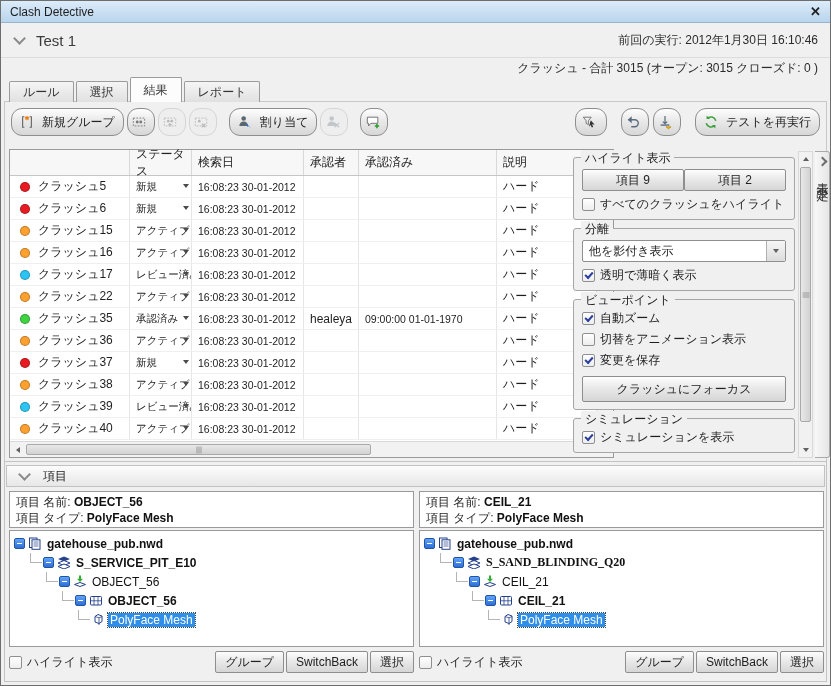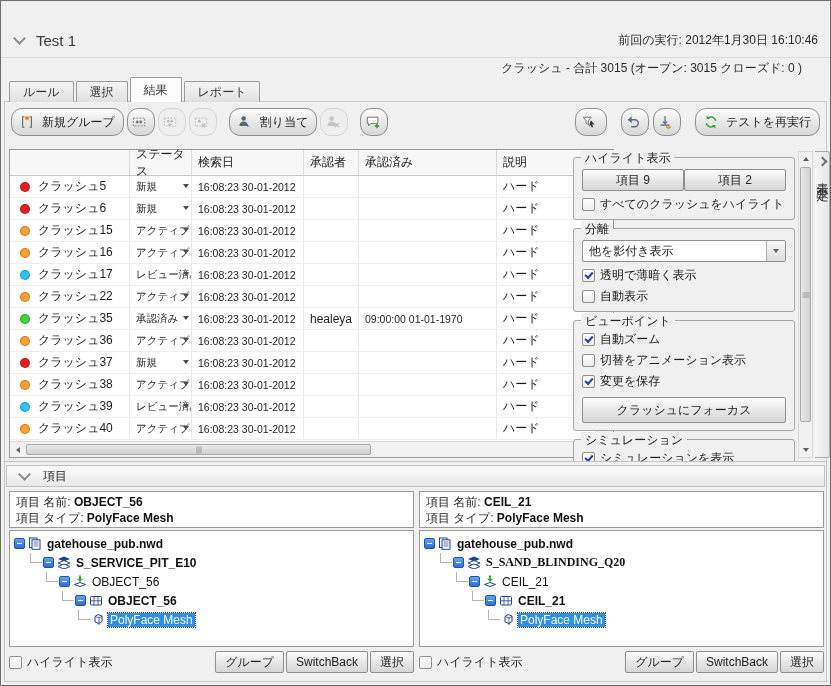--- a/index.html
+++ b/index.html
@@ -8,21 +8,21 @@
 
   
   .titlebar{position:absolute;left:0;top:0;right:0;height:22px;background:linear-gradient(#dcecfa,#b9d4ec);border-bottom:1px solid #98b4cd;display:flex;align-items:center;padding:0 9px;box-sizing:border-box;}
   .close-x{margin-left:auto;font-weight:bold;font-size:13px;color:#222;cursor:default;}
 
   
   .test-row{position:absolute;left:0;top:22px;right:0;height:35px;display:flex;align-items:center;padding:0 12px;border-bottom:1px solid #dcdcdc;box-sizing:border-box;}
   .chev-down{width:7px;height:7px;border-right:2px solid #8a8a8a;border-bottom:2px solid #8a8a8a;transform:rotate(45deg);margin:-3px 12px 0 2px;flex:none;}
   .test-name{font-size:15px;color:#3c3c3c;}
   .lastrun{margin-left:auto;color:#2b2b2b;}
-  .summary-row{position:absolute;left:0;top:58px;right:16px;height:19px;text-align:right;padding-right:12px;box-sizing:border-box;color:#2b2b2b;line-height:19px;}
+  .summary-row{position:absolute;left:0;top:58px;right:0;height:19px;text-align:right;padding-right:12px;box-sizing:border-box;color:#2b2b2b;line-height:19px;}
 
   
   .tabbar{position:absolute;left:8px;top:77px;height:24px;display:flex;align-items:flex-end;z-index:3;}
   .tab{height:20px;line-height:20px;padding:0 13px;background:linear-gradient(#f5f5f5,#e0e0e0);border:1px solid #9b9b9b;border-bottom:none;border-radius:2px 2px 0 0;margin-right:2px;color:#333;}
   .tab.active{height:24px;line-height:24px;background:#fcfcfc;position:relative;z-index:4;}
   .tabpage{position:absolute;left:3px;top:100px;right:3px;bottom:3px;border:1px solid #c8c8c8;background:#f0f0f0;box-sizing:border-box;}
 
   
   .tb-left{position:absolute;left:10px;top:107px;display:flex;align-items:center;gap:3px;z-index:2;}
   .tb-right{position:absolute;right:10px;top:107px;display:flex;align-items:center;gap:4px;z-index:2;padding-left:35px;}
@@ -96,20 +96,24 @@
   .pane-bottom{position:absolute;top:650px;height:22px;display:flex;align-items:center;}
   .pane-bottom .cbrow{margin-top:0;}
   .pane-bottom .btns{margin-left:auto;display:flex;gap:2px;}
   .pane-bottom .btn{padding:0 9px;}
 </style>
 </head>
 <body>
 
 <div class="window">
 
+  <div class="titlebar">
+    <span>Clash Detective</span>
+    <span class="close-x">✕</span>
+  </div>
 
   <div class="test-row">
     <span class="chev-down"></span>
     <span class="test-name">Test 1</span>
     <span class="lastrun">前回の実行:  2012年1月30日 16:10:46</span>
   </div>
   <div class="summary-row">クラッシュ - 合計  3015  (オープン:  3015  クローズド:  0 )</div>
 
   <div class="tabpage"></div>
 
@@ -453,24 +457,20 @@
       <div class="combo">
         <span>他を影付き表示</span>
         <span class="ddbtn">
             <span class="tri-dn"></span>
           </span>
       </div>
       <div class="cbrow">
         <span class="cb checked"></span>
         <span>透明で薄暗く表示</span>
       </div>
-      <div class="cbrow">
-        <span class="cb"></span>
-        <span>自動表示</span>
-      </div>
     </div>
     <div class="group">
       <span class="gtitle">ビューポイント</span>
       <div class="cbrow" style="margin-top:0;">
         <span class="cb checked"></span>
         <span>自動ズーム</span>
       </div>
       <div class="cbrow">
         <span class="cb"></span>
         <span>切替をアニメーション表示</span>

